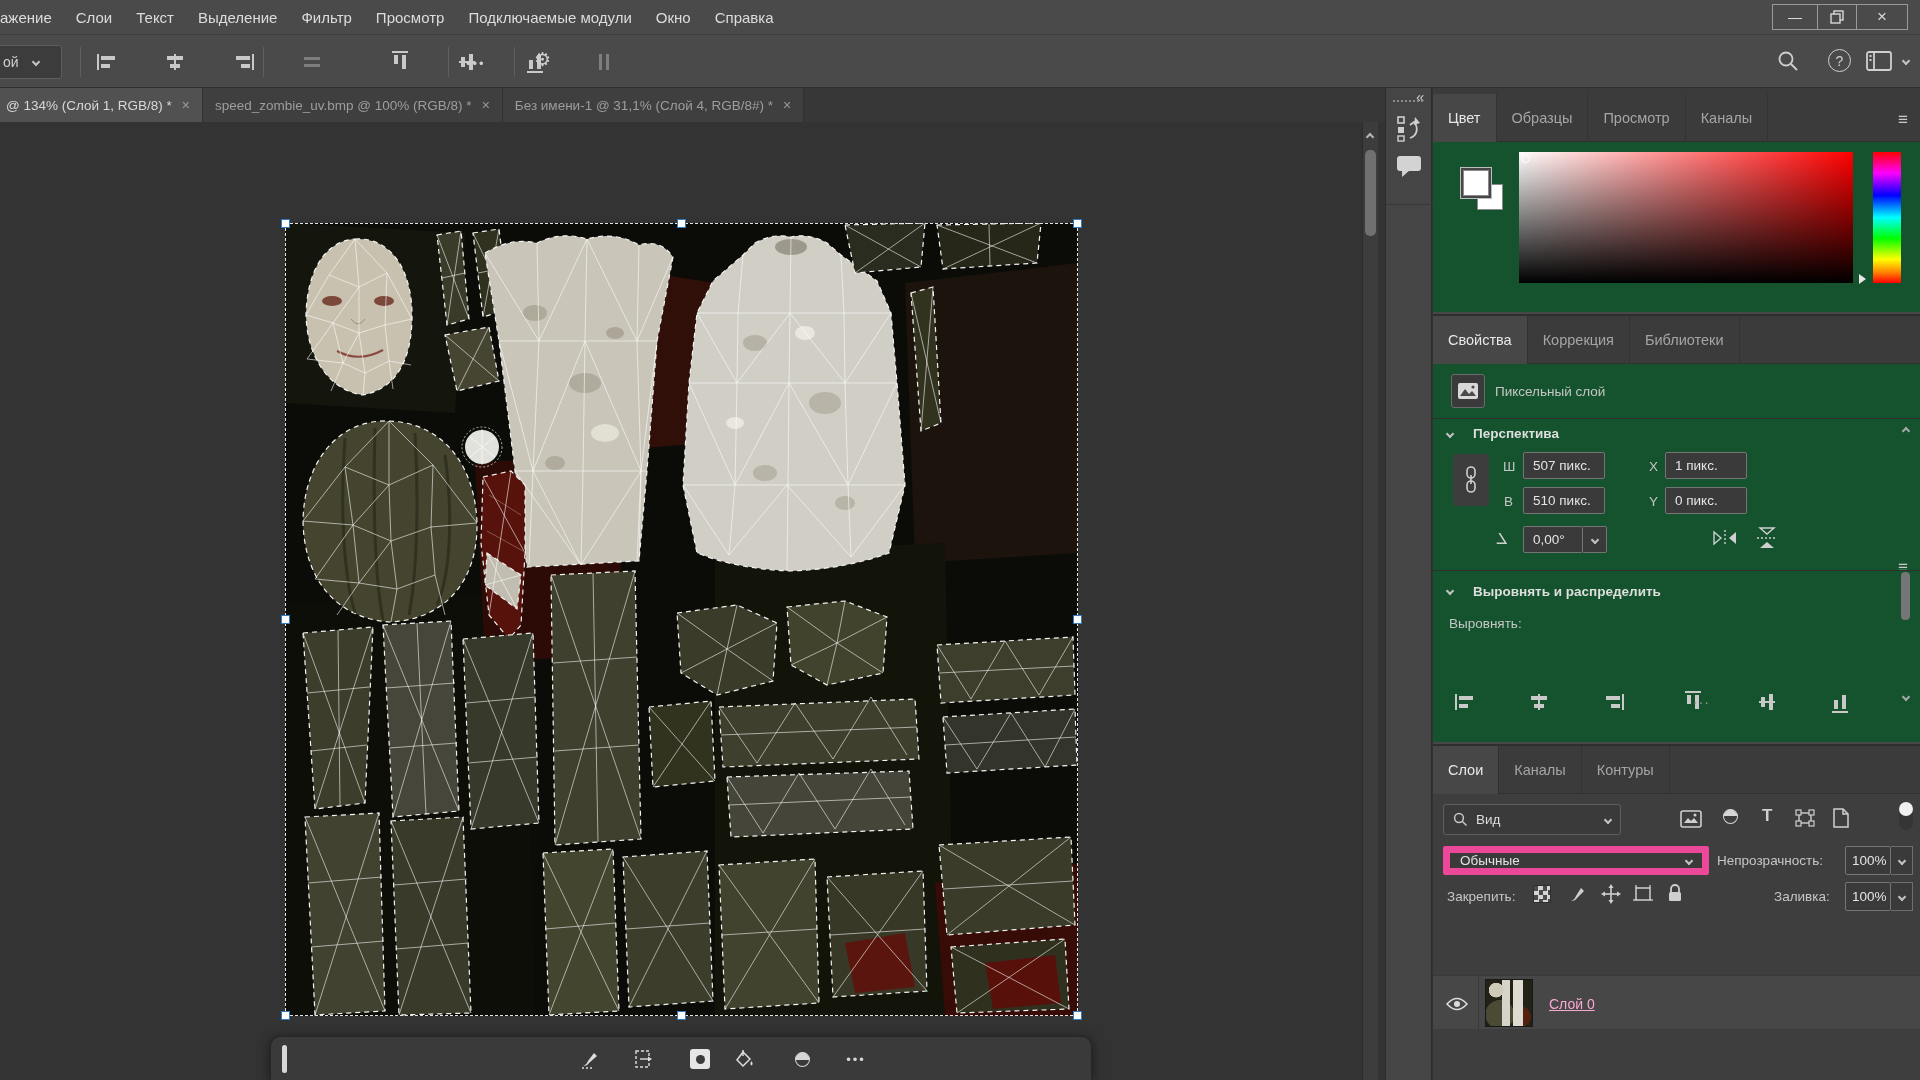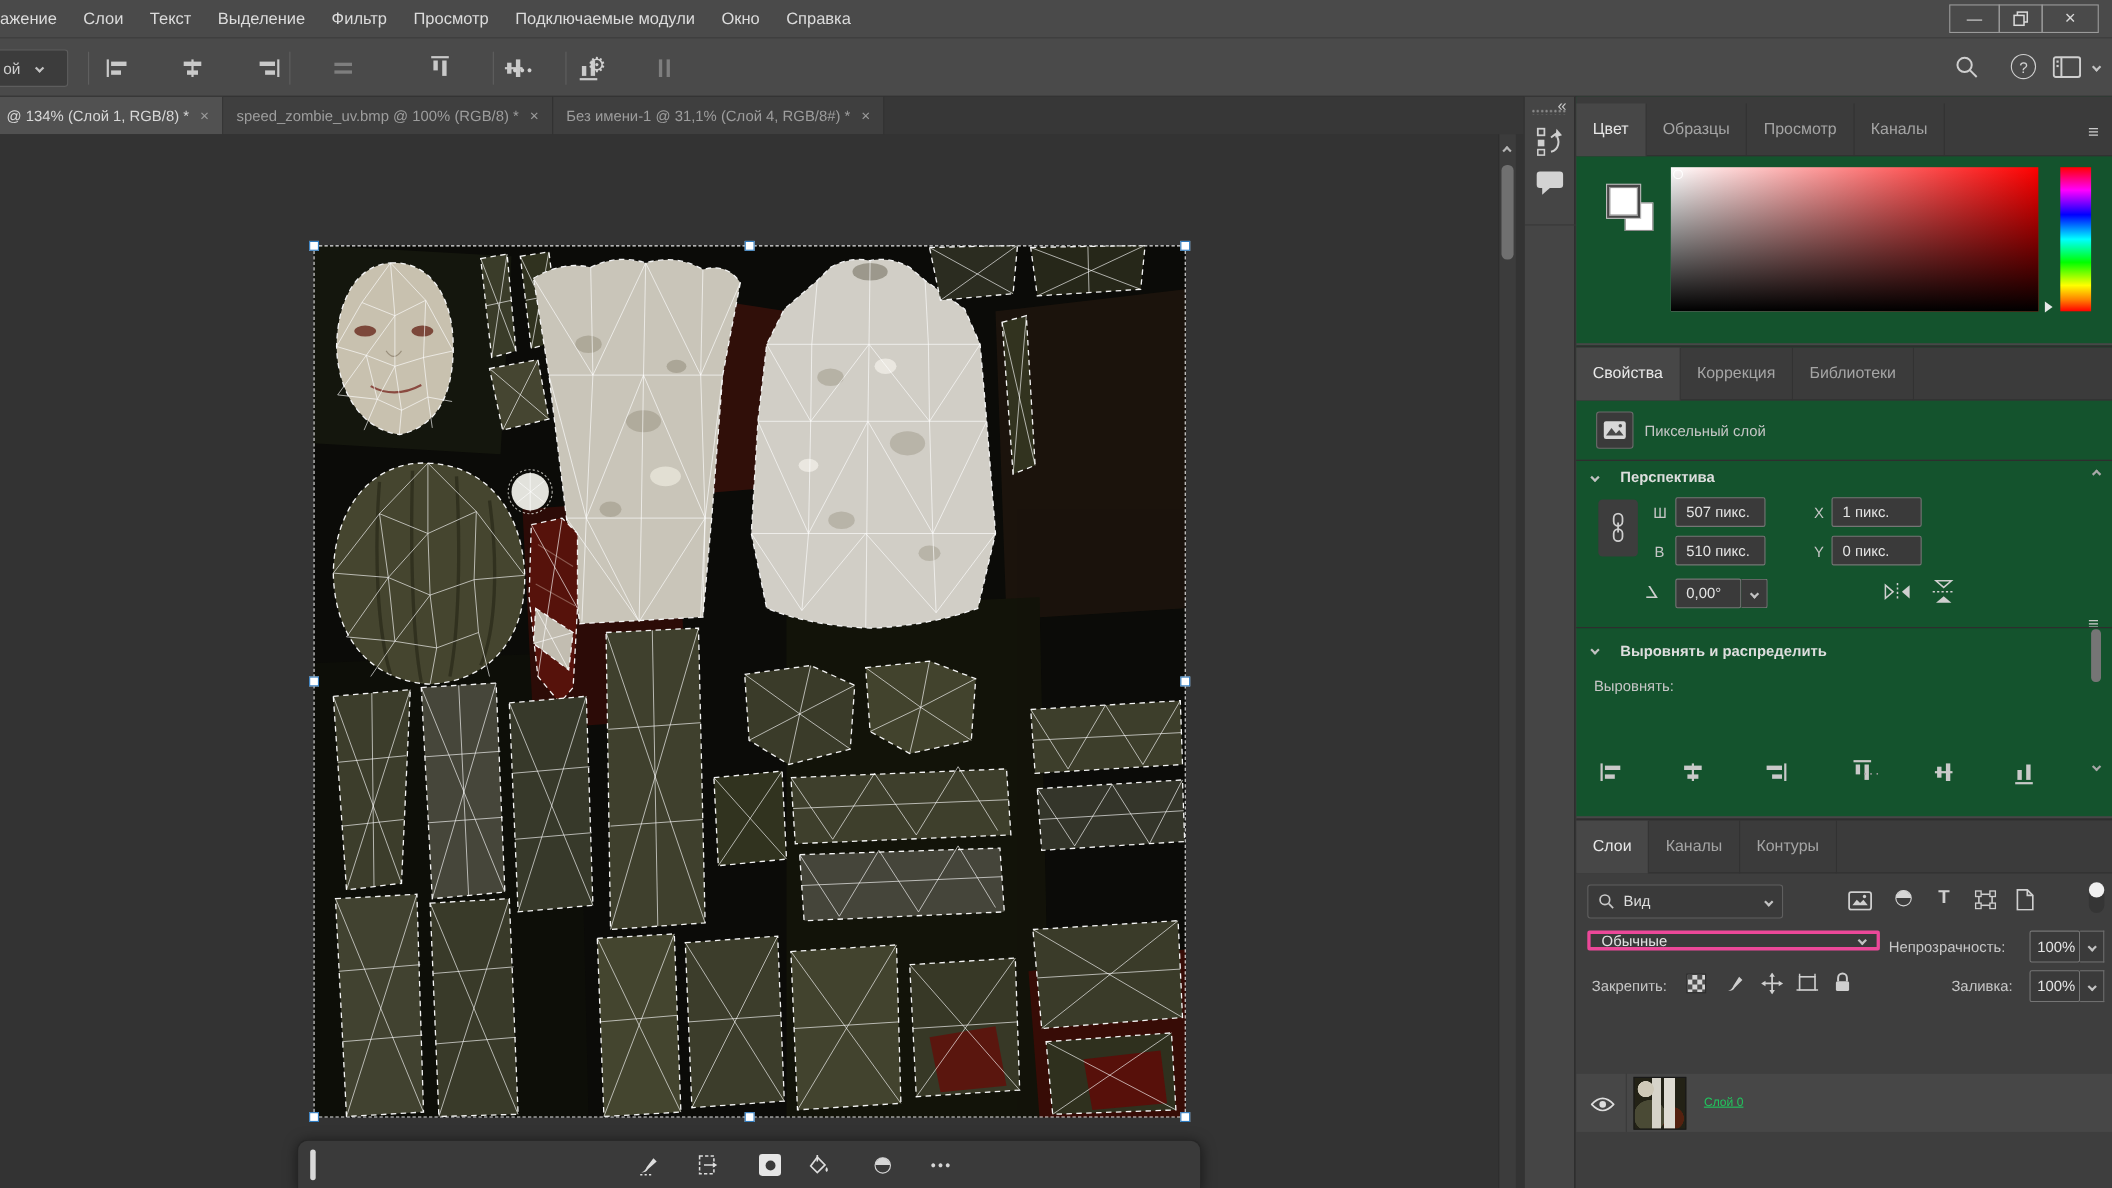--- a/index.html
+++ b/index.html
@@ -506,21 +506,21 @@
         <rect x="14" y="12" width="5" height="5" fill="#3e3e3e" stroke="#cfcfcf" stroke-width="1.2"></rect>
       </svg>
       <svg class="abs" style="left:399px;top:62px" width="18" height="20" viewBox="0 0 18 20">
         <path d="M2,1 L11,1 L16,6 L16,19 L2,19 Z" fill="none" stroke="#cfcfcf" stroke-width="1.5"></path>
           <path d="M11,1 L11,6 L16,6" fill="none" stroke="#cfcfcf" stroke-width="1.5"></path>
       </svg>
       <div class="abs" style="left:466px;top:56px;width:14px;height:28px;border-radius:8px;background:#353535">
         <span class="abs" style="left:0;top:0;width:14px;height:14px;border-radius:50%;background:#f0f0f0"></span>
       </div>
 
-      <div class="abs" style="left:10px;top:100px;width:266px;height:18px;background:#3a3a3a;border:3px solid #ec4899;border-radius:2px;display:flex;align-items:center;padding:0 10px">
+      <div class="abs" style="left:10px;top:100px;width:266px;height:29px;background:#3a3a3a;border:7px solid #ec4899;border-radius:2px;display:flex;align-items:center;padding:0 10px">
         <span style="font-size:13.5px;color:#e2e2e2">Обычные</span>
         <span class="chev sm" style="margin-left:auto"></span>
       </div>
       <span class="lbl" style="left:284px;top:107px">Непрозрачность:</span>
       <div class="field" style="left:412px;top:100px;width:46px;height:29px;padding:0 6px">
           <span>100%</span>
         </div>
       <div class="abs" style="left:458px;top:100px;width:22px;height:29px;background:#3a3a3a;border:1px solid #6e6e6e;border-left:none;display:flex;align-items:center;justify-content:center">
           <span class="chev sm"></span>
         </div>
@@ -564,21 +564,21 @@
           <path d="M1,7 Q11,-4 21,7 Q11,18 1,7 Z" fill="none" stroke="#dddddd" stroke-width="1.5"></path>
             <circle cx="11" cy="7" r="3" fill="#dddddd"></circle>
         </svg>
         <div class="abs" style="left:52px;top:3px;width:48px;height:48px;border:1px solid #191919;
           background:
             radial-gradient(circle at 22% 22%, #cfc9b8 0 14%, transparent 15%),
             linear-gradient(90deg, transparent 34%, #d6d3c9 34% 52%, transparent 52% 58%, #dedbd2 58% 80%, transparent 80%),
             radial-gradient(circle at 30% 75%, #4a4a35 0 30%, transparent 31%),
             radial-gradient(circle at 75% 80%, #54210f 0 20%, transparent 21%),
             #23221607;background-color:#232216"></div>
-        <span class="abs" style="left:116px;top:20px;font-size:11px;color:#22c55e;text-decoration:underline">Слой 0</span>
+        <span class="abs" style="left:116px;top:20px;font-size:14px;color:#f9a8d4;text-decoration:underline">Слой 0</span>
       </div>
     </div>
   </div>
 
   <div class="taskbar">
     <div class="abs" style="left:11px;top:8px;width:5px;height:28px;background:#d9d9d9;border-radius:3px"></div>
     <span class="tbi" style="left:306px">
       <svg width="20" height="20" viewBox="0 0 20 20">
           <path d="M3,17 C6,16 7,14 8,12 L14,4 L17,7 L9,14 C8,16 6,17 3,17 Z" fill="#dddddd"></path>
           <path d="M2,19 h6 M10,19 h3" stroke="#dddddd" stroke-width="1.4" stroke-dasharray="2 2"></path>

